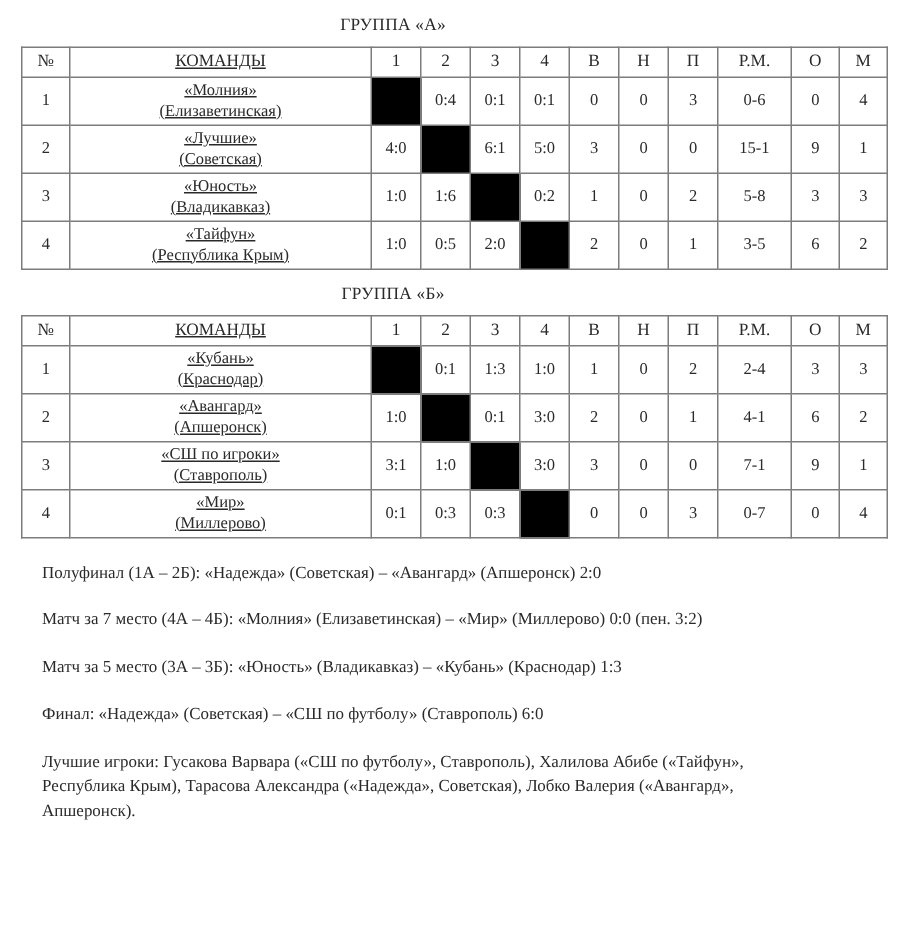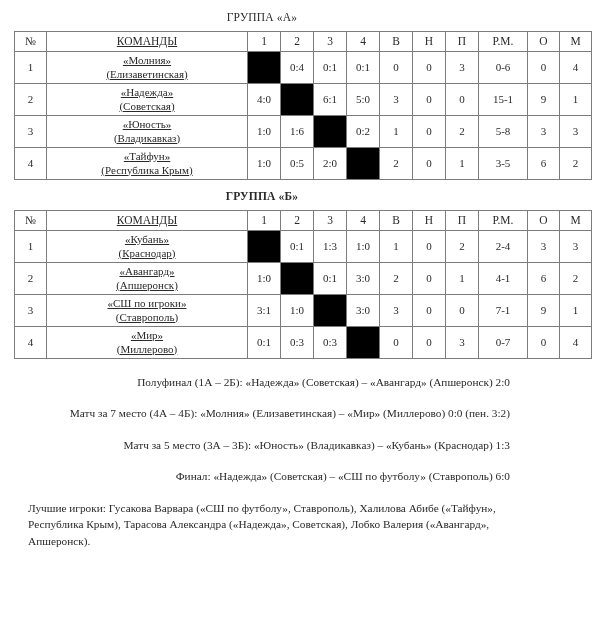--- a/index.html
+++ b/index.html
@@ -22,21 +22,21 @@
     box-sizing: border-box;
   }
 
   .group-title {
     text-align: center;
     font-size: 11.5px;
     letter-spacing: 0.2px;
     color: #2a2a2a;
   }
   #group-a-title { margin: 0; padding-top: 11px; padding-bottom: 8px; }
-  #group-b-title { margin: 0; padding-top: 10px; padding-bottom: 8px; font-weight: bold; }
+  #group-b-title { margin: 0; padding-top: 10px; padding-bottom: 8px; }
 
   table.standings {
     border-collapse: collapse;
     width: 573px;
     margin-left: 14px;
     table-layout: fixed;
     font-size: 11px;
   }
   table.standings td,
   table.standings th {
@@ -75,21 +75,20 @@
     margin: 0;
     padding: 0;
     list-style: none;
   }
   .results li {
     font-size: 11.3px;
     line-height: 1.35;
     color: #2a2a2a;
     margin: 0 0 0 0;
     padding: 0 14px 0 28px;
-    text-align: right;
   }
   .results li.spaced { margin-top: 16px; }
   .best-players {
     font-size: 11.3px;
     line-height: 1.45;
     color: #2a2a2a;
     margin: 16px 0 0 0;
     padding: 0 10px 0 28px;
     text-align: left;
   }
@@ -133,21 +132,21 @@
         <td class="col-stat">0</td>
         <td class="col-stat">3</td>
         <td class="col-rm">0-6</td>
         <td class="col-o">0</td>
         <td class="col-place">4</td>
       </tr>
 
       <tr class="team-row">
         <td class="col-no">2</td>
         <td class="col-team">
-          <span class="team-name">«Надежда»</span>
+          <span class="team-name">«Лучшие»</span>
           <span class="team-city">(Советская)</span>
         </td>
         <td class="col-m">4:0</td>
         <td class="col-m diag"></td>
         <td class="col-m">6:1</td>
         <td class="col-m">5:0</td>
         <td class="col-stat">3</td>
         <td class="col-stat">0</td>
         <td class="col-stat">0</td>
         <td class="col-rm">15-1</td>

